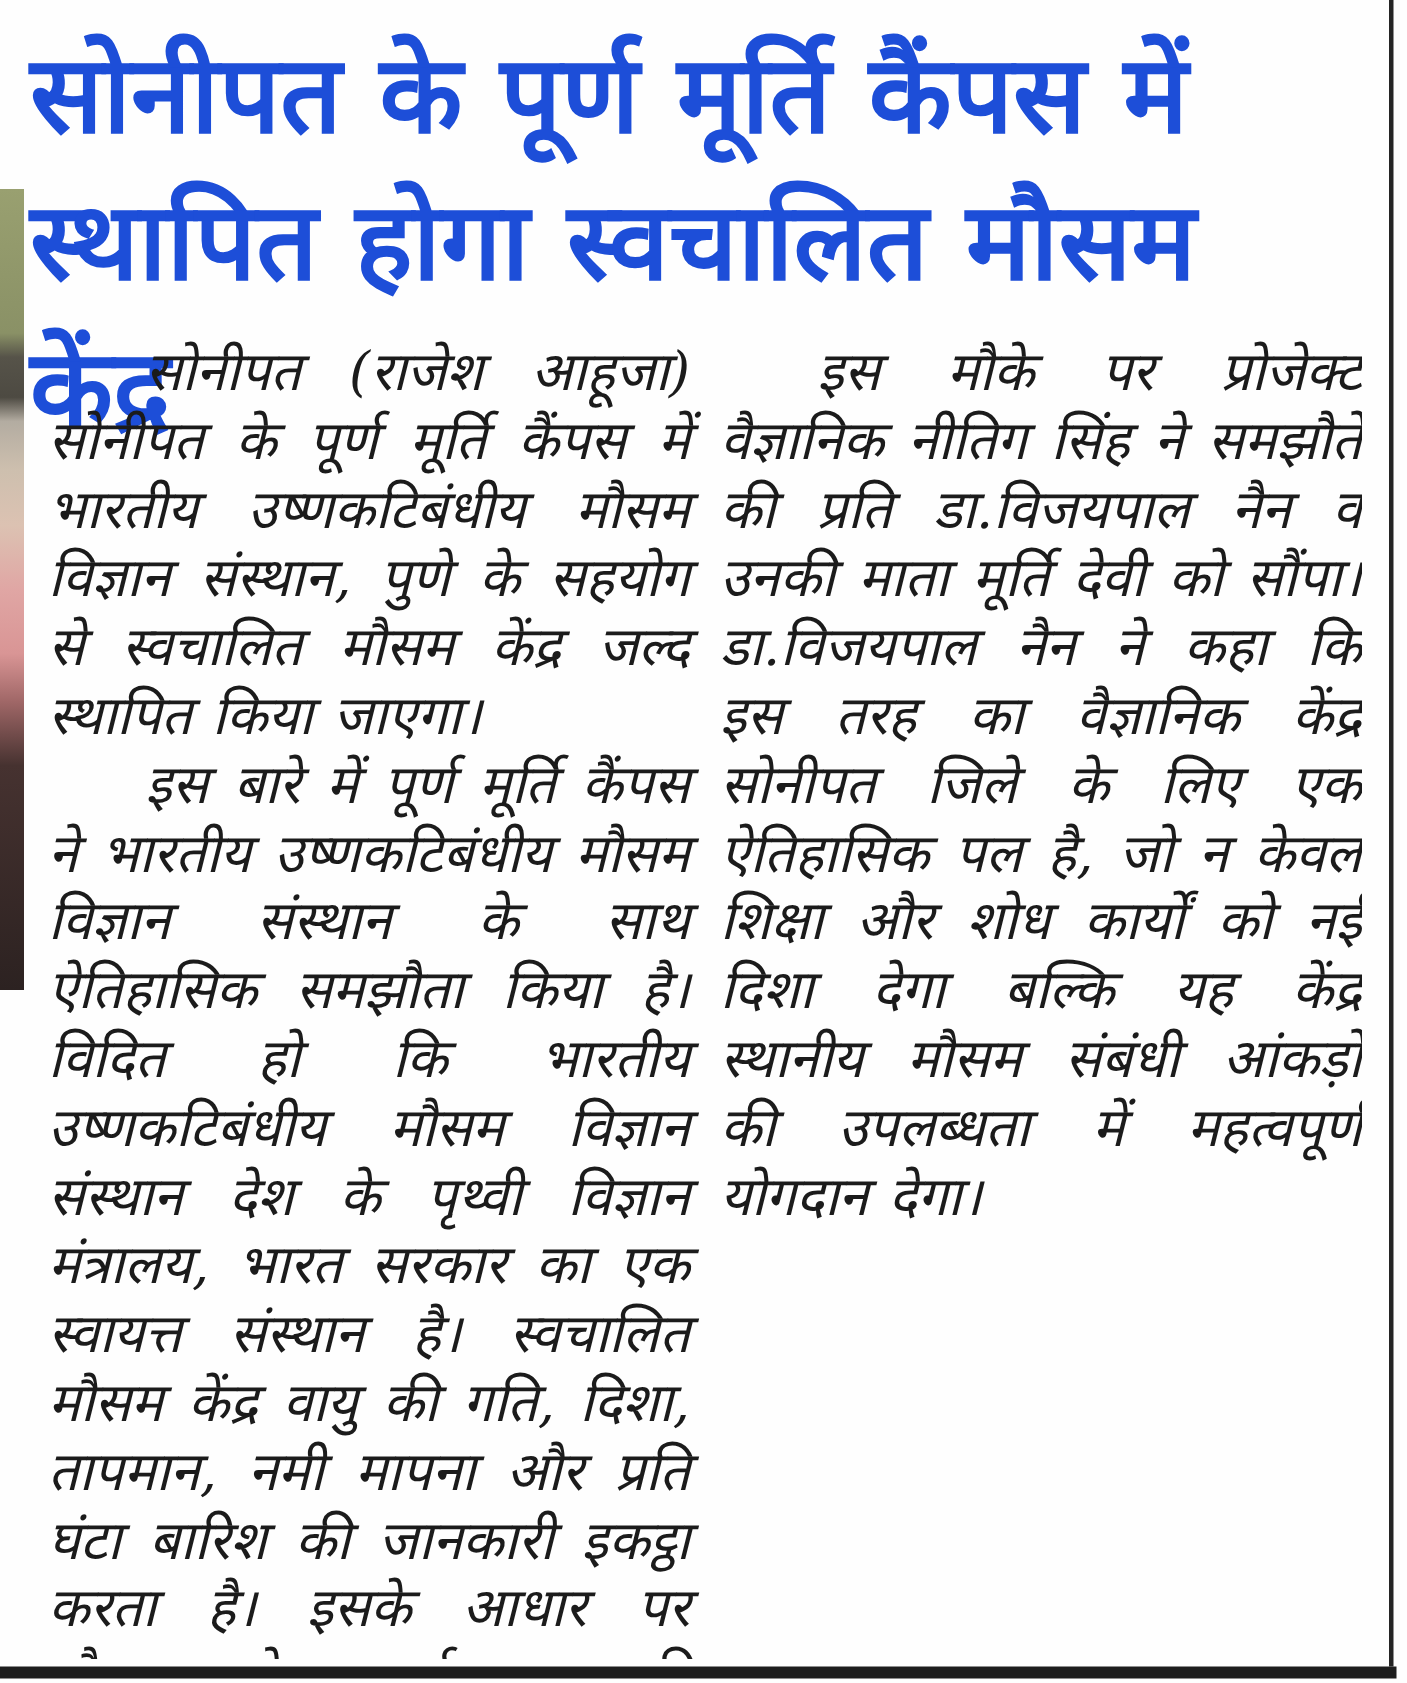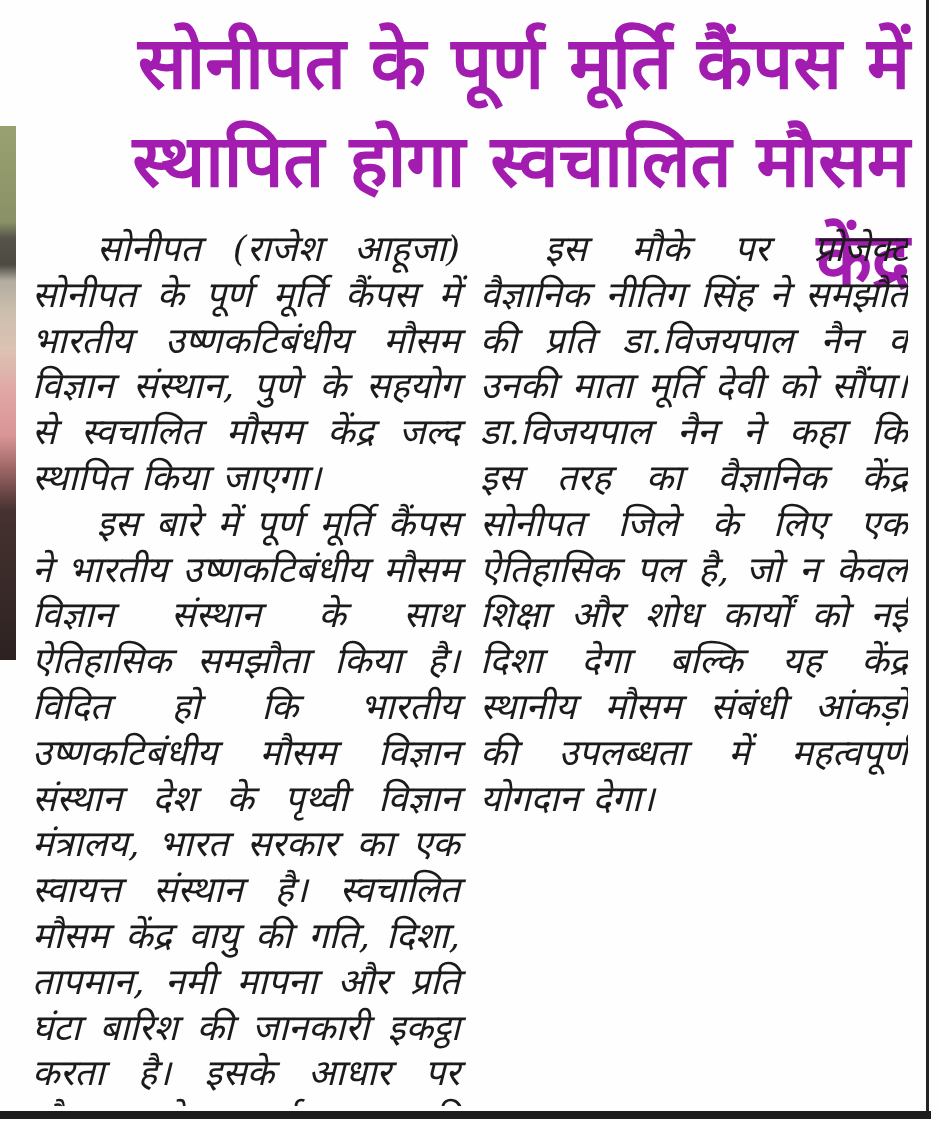--- a/index.html
+++ b/index.html
@@ -56,25 +56,25 @@
     width: 931px;
     height: 8px;
     background: #1d1d1d;
   }
   .headline {
     position: absolute;
     top: 14px;
     left: 20px;
     right: 28px;
     margin: 0;
-    text-align: right;
+    text-align: left;
     font-weight: 700;
     font-size: 72px;
     line-height: 98px;
-    color: #a21caf;
+    color: #1d4ed8;
     letter-spacing: 0px;
   }
   .body-columns {
     position: absolute;
     top: 226px;
     left: 32px;
     right: 30px;
     height: 880px;
     display: flex;
     gap: 20px;

